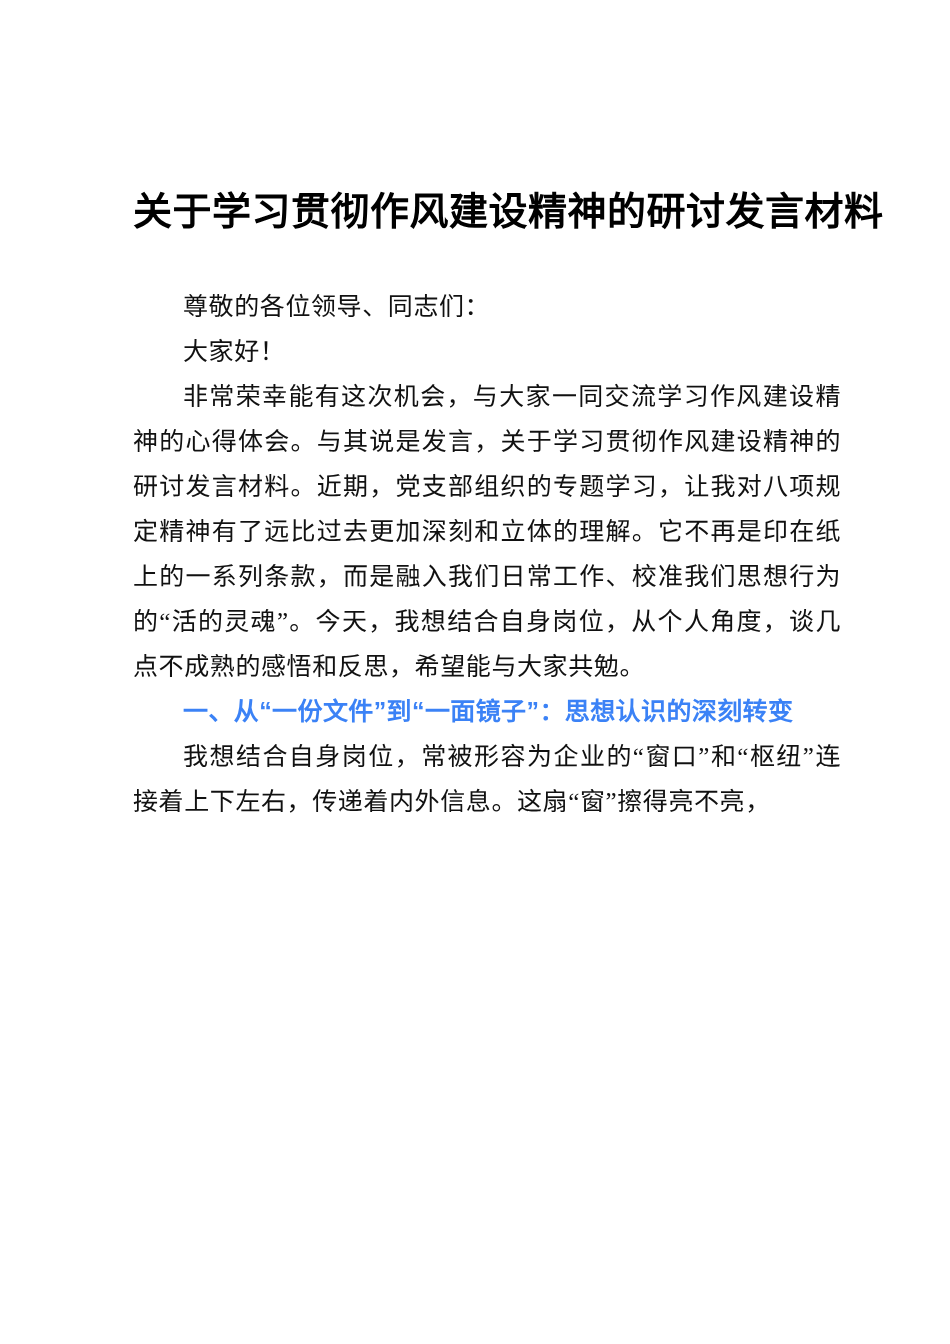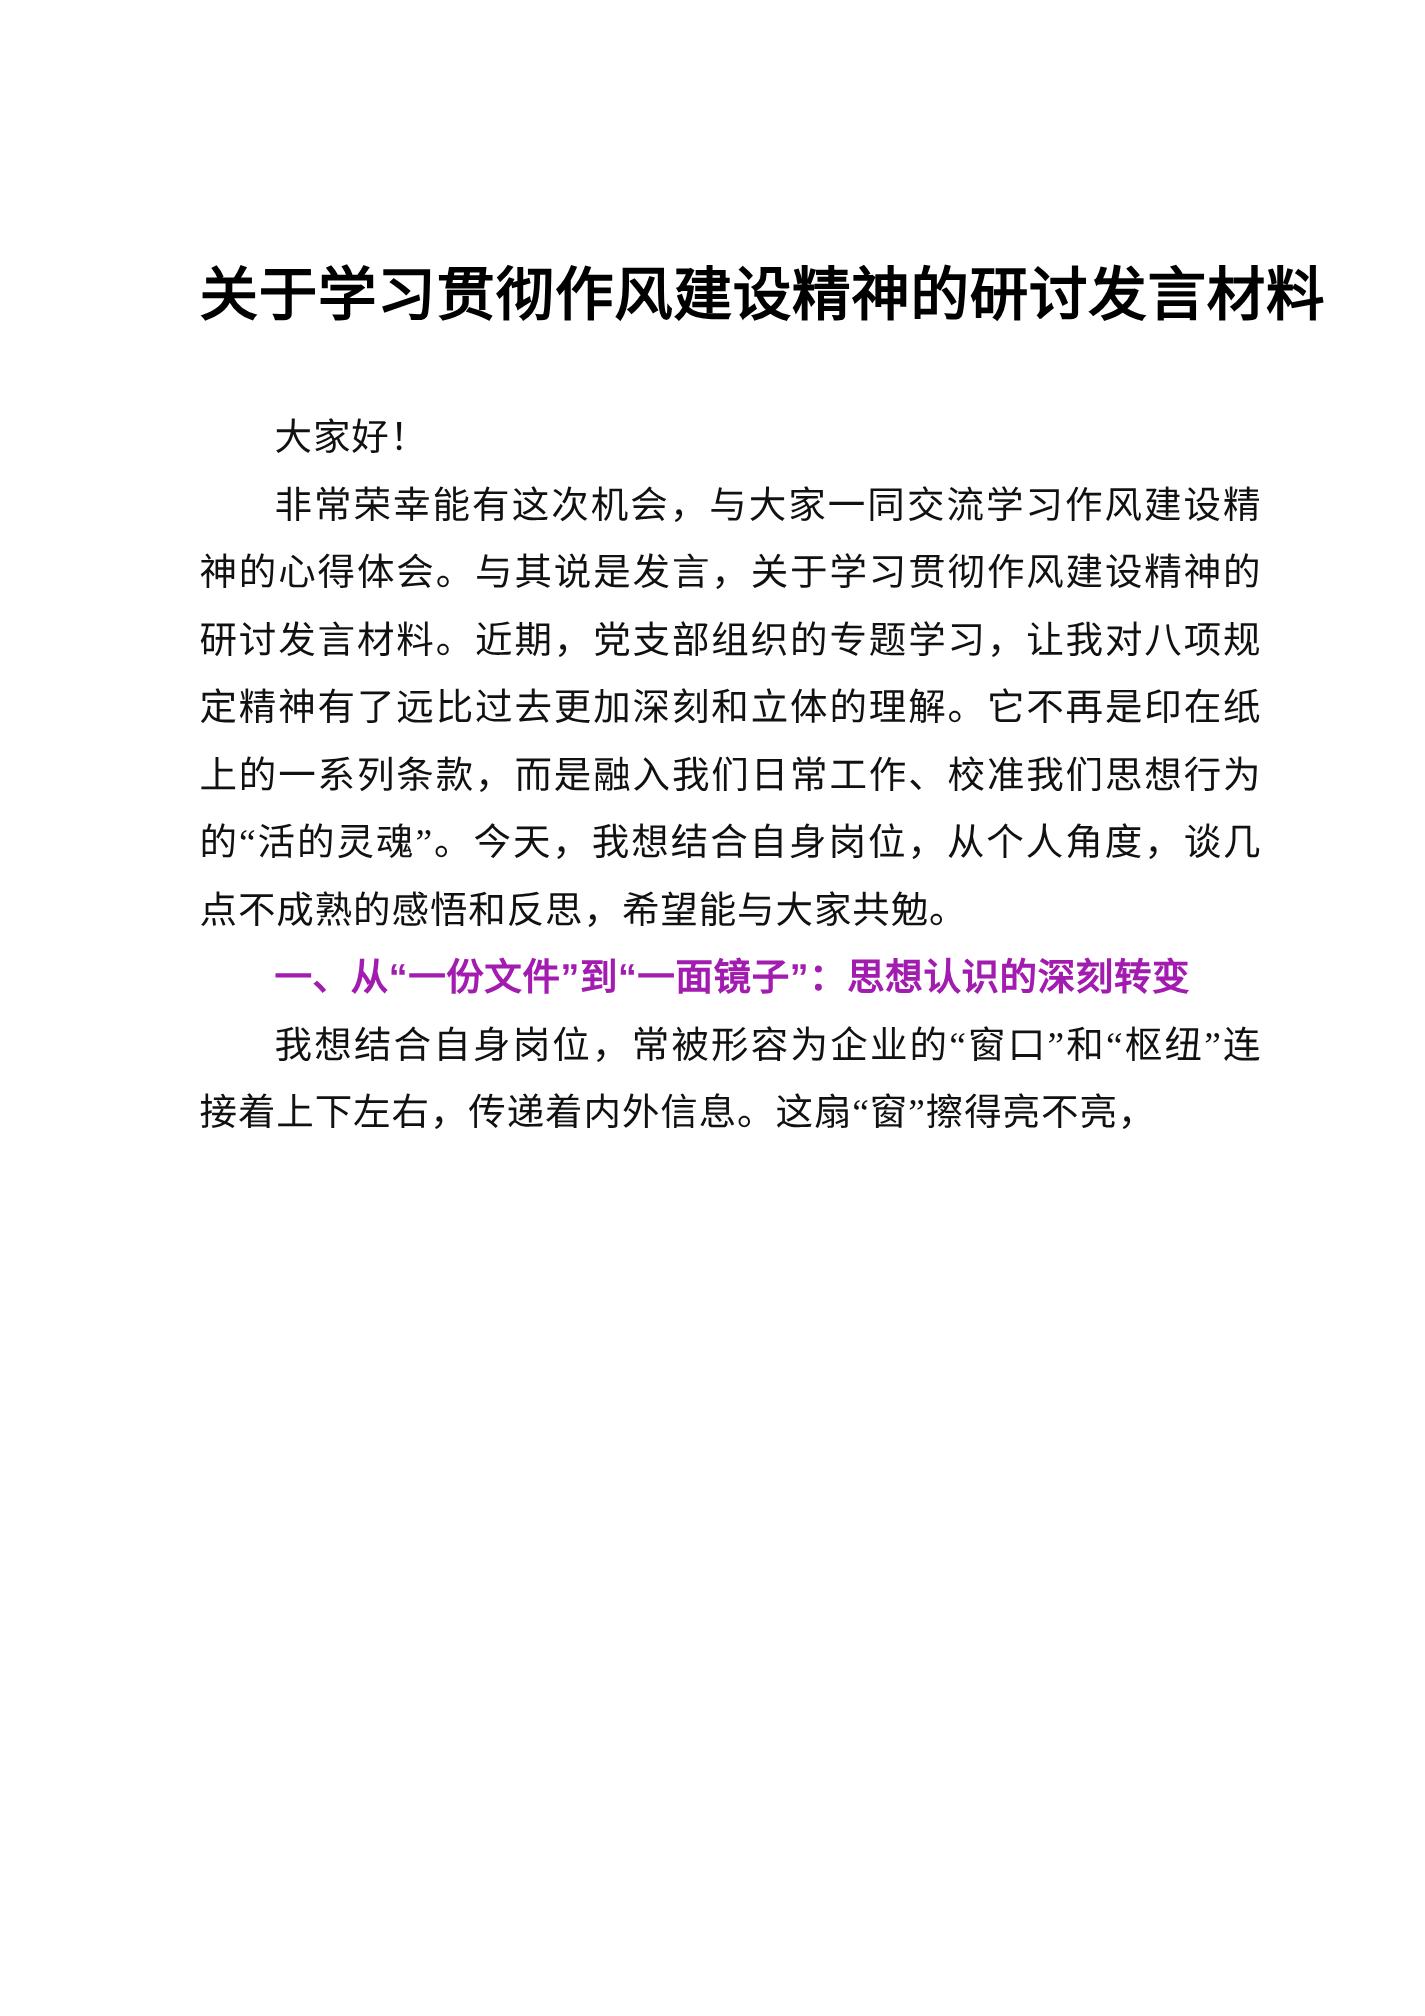--- a/index.html
+++ b/index.html
@@ -16,21 +16,21 @@
     background: #ffffff;
     margin: 0 auto;
     overflow: hidden;
     box-sizing: border-box;
   }
 
   
   .content {
     position: absolute;
     left: 133px;
-    top: 0;
+    top: 14px;
     width: 708px;
   }
 
   .doc-title {
     font-family: "Liberation Serif", "DejaVu Serif", serif;
     font-weight: bold;
     font-size: 39px;
     line-height: 52px;
     color: #000000;
     text-align: center;
@@ -61,38 +61,39 @@
 
   p.salutation {
     text-indent: 2em;
   }
 
   h2.section-heading {
     font-family: "Liberation Sans", "DejaVu Sans", sans-serif;
     font-weight: bold;
     font-size: 25px;
     line-height: 45px;
-    color: #a21caf;
+    color: #3b82f6;
     margin: 0;
     text-indent: 2em;
     text-align: justify;
     text-justify: inter-ideograph;
     letter-spacing: 0.4px;
   }
 </style>
 </head>
 <body>
 
 <div class="page">
   <div class="content">
 
     <h1 class="doc-title">关于学习贯彻作风建设精神的研讨发言材料</h1>
 
     <div class="body-block">
 
+      <p class="para salutation">尊敬的各位领导、同志们：</p>
 
       <p class="para salutation">大家好！</p>
 
       <p class="para indent">非常荣幸能有这次机会，与大家一同交流学习作风建设精神的心得体会。与其说是发言，关于学习贯彻作风建设精神的研讨发言材料。近期，党支部组织的专题学习，让我对八项规定精神有了远比过去更加深刻和立体的理解。它不再是印在纸上的一系列条款，而是融入我们日常工作、校准我们思想行为的“活的灵魂”。今天，我想结合自身岗位，从个人角度，谈几点不成熟的感悟和反思，希望能与大家共勉。</p>
 
       <h2 class="section-heading">一、从“一份文件”到“一面镜子”：思想认识的深刻转变</h2>
 
 
       <p class="para indent">我想结合自身岗位，常被形容为企业的“窗口”和“枢纽”连接着上下左右，传递着内外信息。这扇“窗”擦得亮不亮，</p>
 

